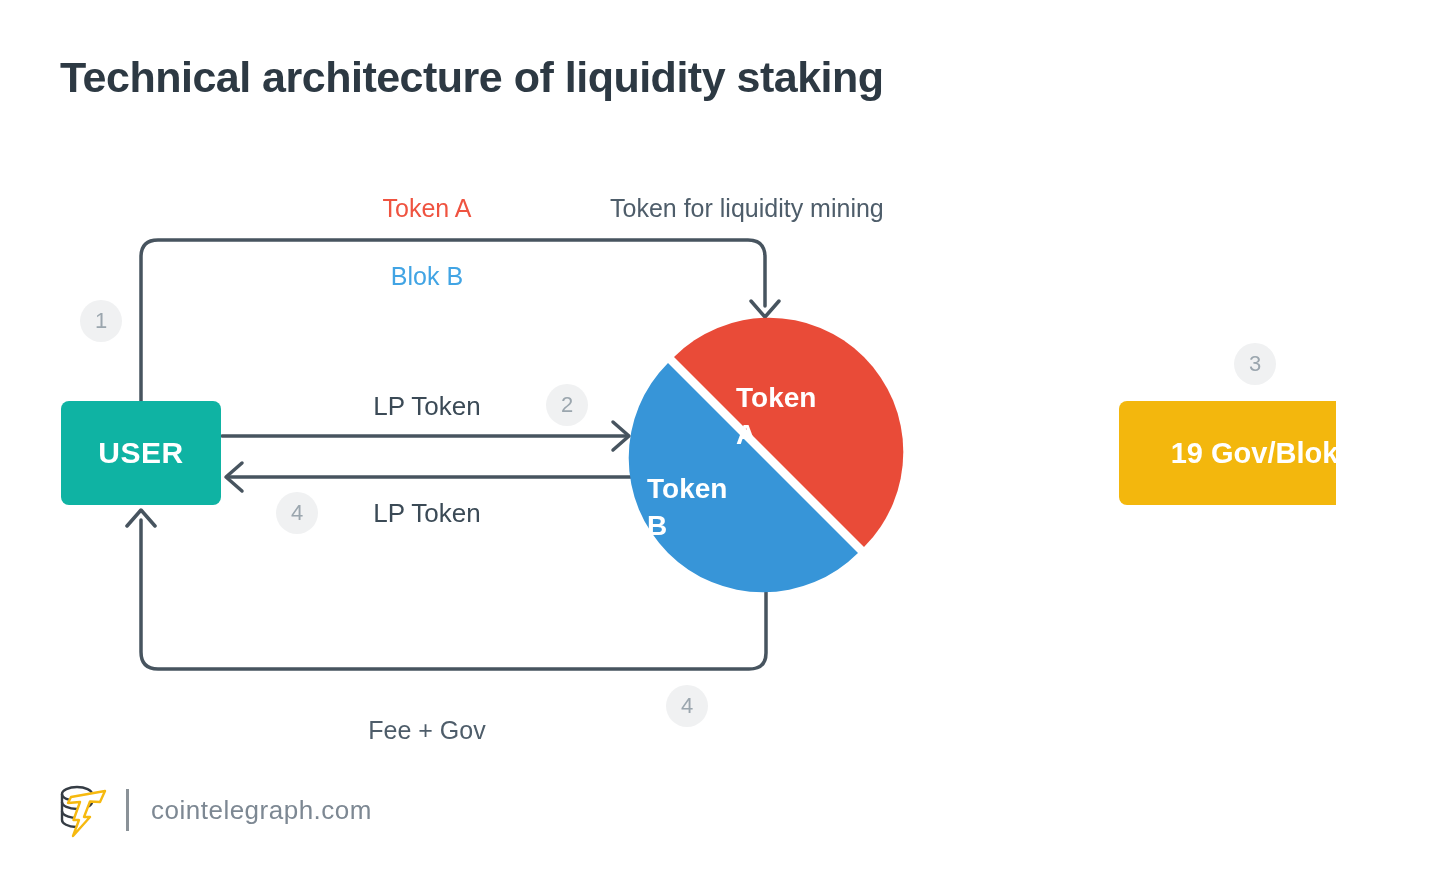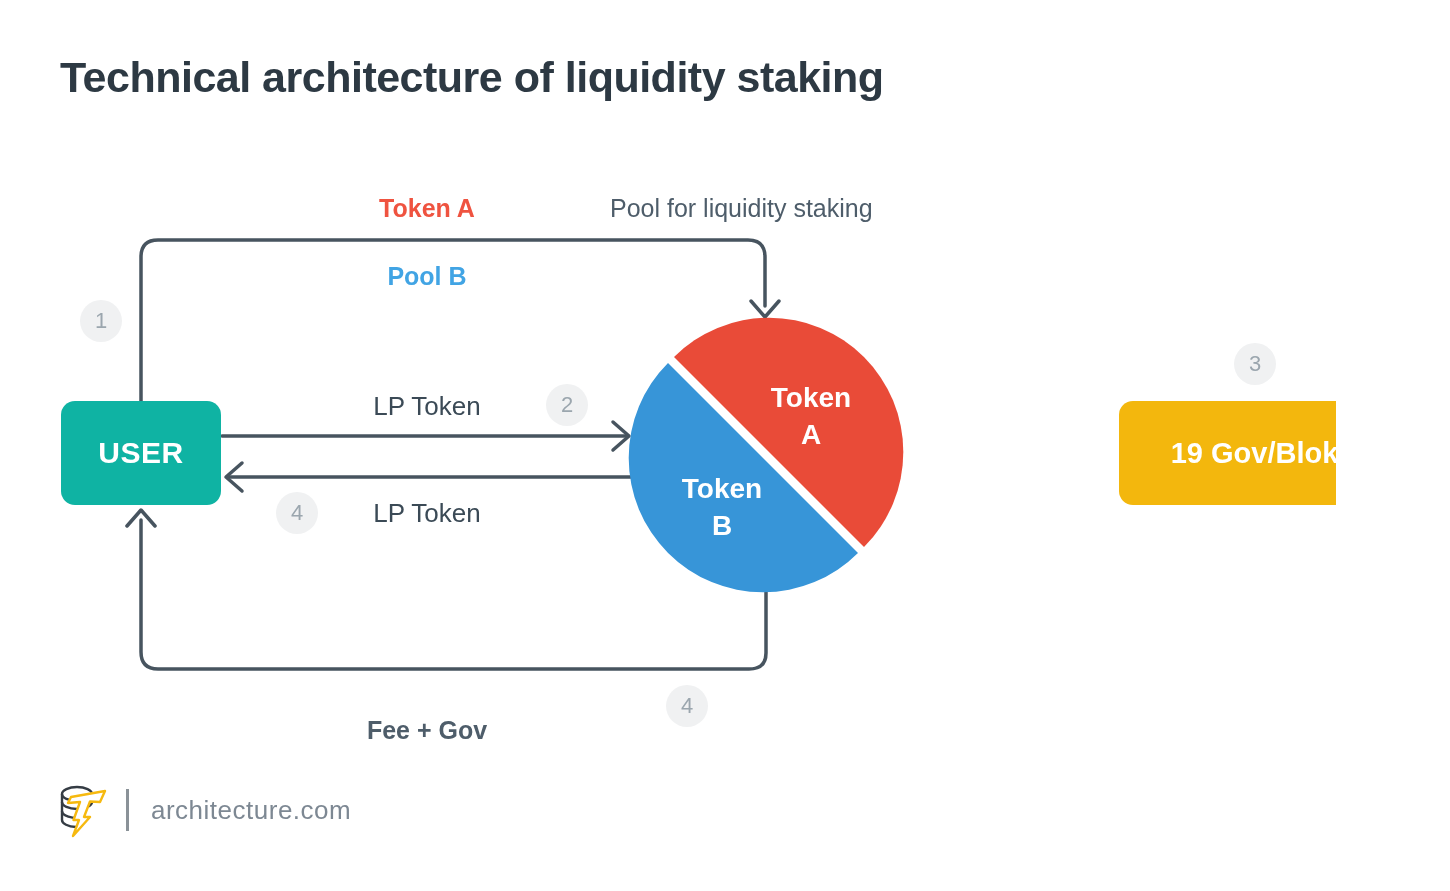--- a/index.html
+++ b/index.html
@@ -12,33 +12,33 @@
   *{margin:0;padding:0;box-sizing:border-box;}
   body{background:#fff;font-family:"Liberation Sans","DejaVu Sans",sans-serif;}
   .canvas{position:relative;width:1336px;height:891px;background:#fff;overflow:hidden;}
   .page-title{position:absolute;left:60px;top:53px;font-size:43px;font-weight:800;
     letter-spacing:-0.5px;color:var(--title-color);}
   .lines-layer{position:absolute;left:0;top:0;width:1450px;height:891px;pointer-events:none;}
   .flow-path{fill:none;stroke:var(--line-color);stroke-width:3.5;stroke-linecap:round;stroke-linejoin:round;}
   .pie-red{fill:var(--pie-red);stroke:none;}
   .pie-blue{fill:var(--pie-blue);stroke:none;}
   .lbl{position:absolute;font-size:25px;color:var(--muted-text);white-space:nowrap;}
-  .lbl.center{width:150px;left:352px;text-align:center;font-weight:bold;}
+  .lbl.center{width:150px;left:352px;text-align:center;}
   .lbl.red{color:var(--label-red);}
   .lbl.blue{color:var(--label-blue);}
   .lbl.bold{font-weight:400;font-size:26px;color:var(--bold-label);}
   .node{position:absolute;display:flex;align-items:center;justify-content:center;
-    border-radius:14px;color:#fff;font-weight:700;}
+    border-radius:8px;color:#fff;font-weight:700;}
   .user-node{left:61px;top:401px;width:160px;height:104px;background:var(--user-teal);
     font-size:30px;letter-spacing:0.5px;}
   .reward-node{left:1119px;top:401px;width:271px;height:104px;background:var(--reward-yellow);
     font-size:29px;}
   .badge{position:absolute;width:42px;height:42px;border-radius:50%;background:var(--badge-bg);
     color:var(--badge-text);font-size:22px;display:flex;align-items:center;justify-content:center;}
-  .pie-label{position:absolute;width:150px;text-align:center;color:#fff;font-weight:700;
+  .pie-label{position:absolute;width:150px;text-align:left;color:#fff;font-weight:700;
     font-size:28px;line-height:37px;}
   .footer{position:absolute;left:56px;top:782px;display:flex;align-items:center;}
   .logo{width:56px;height:56px;}
   .divider{width:3px;height:42px;background:#8a9298;margin-left:14px;margin-right:22px;}
   .site{font-size:26px;color:var(--footer-text);letter-spacing:0.5px;}
 </style>
 </head>
 <body>
 
 <div class="canvas">
@@ -57,22 +57,22 @@
     <path class="flow-path" d="M 242 463 L 226 477 L 242 491"></path>
 
     <path class="flow-path" d="M 766 592 L 766 653 Q 766 669 749 669 L 158 669 Q 141 669 141 652 L 141 520"></path>
     <path class="flow-path" d="M 127 526 L 141 510 L 155 526"></path>
 
     <path class="pie-red" d="M 674 357 A 134 134 0 0 1 864 547 Z"></path>
     <path class="pie-blue" d="M 668 363 A 134 134 0 0 0 858 553 Z"></path>
   </svg>
 
   <div class="lbl center red" style="top:194px">Token A</div>
-  <div class="lbl" style="left:610px;top:194px">Pool for liquidity staking</div>
-  <div class="lbl center blue" style="top:262px">Pool B</div>
+  <div class="lbl" style="left:610px;top:194px">Token for liquidity mining</div>
+  <div class="lbl center blue" style="top:262px">Blok B</div>
   <div class="lbl center bold" style="top:391px">LP Token</div>
   <div class="lbl center bold" style="top:498px">LP Token</div>
   <div class="lbl center" style="top:716px">Fee + Gov</div>
 
   <div class="node user-node">
     <span>USER</span>
   </div>
   <div class="node reward-node">
     <span>19 Gov/Blok</span>
   </div>
@@ -98,16 +98,16 @@
         <ellipse cx="21" cy="12" rx="15" ry="7"></ellipse>
         <path d="M 6 12 V 38"></path>
         <path d="M 6 20 A 15 7 0 0 0 36 20"></path>
         <path d="M 6 29 A 15 7 0 0 0 26 35.6"></path>
         <path d="M 6 38 A 15 7 0 0 0 20 45"></path>
         <path d="M 36 12 V 18"></path>
       </g>
       <path fill="#fff" stroke="var(--logo-yellow)" stroke-width="2.4" stroke-linejoin="round" d="M 15 15 L 49 9 L 44 20 L 34 19.5 L 28 35 L 34 35 L 17 54 L 23 38 L 17.5 38 L 24 20 L 12 21 Z"></path>
     </svg>
     <div class="divider"></div>
-    <div class="site">architecture.com</div>
+    <div class="site">cointelegraph.com</div>
   </div>
 
 </div>
 
 </body></html>

